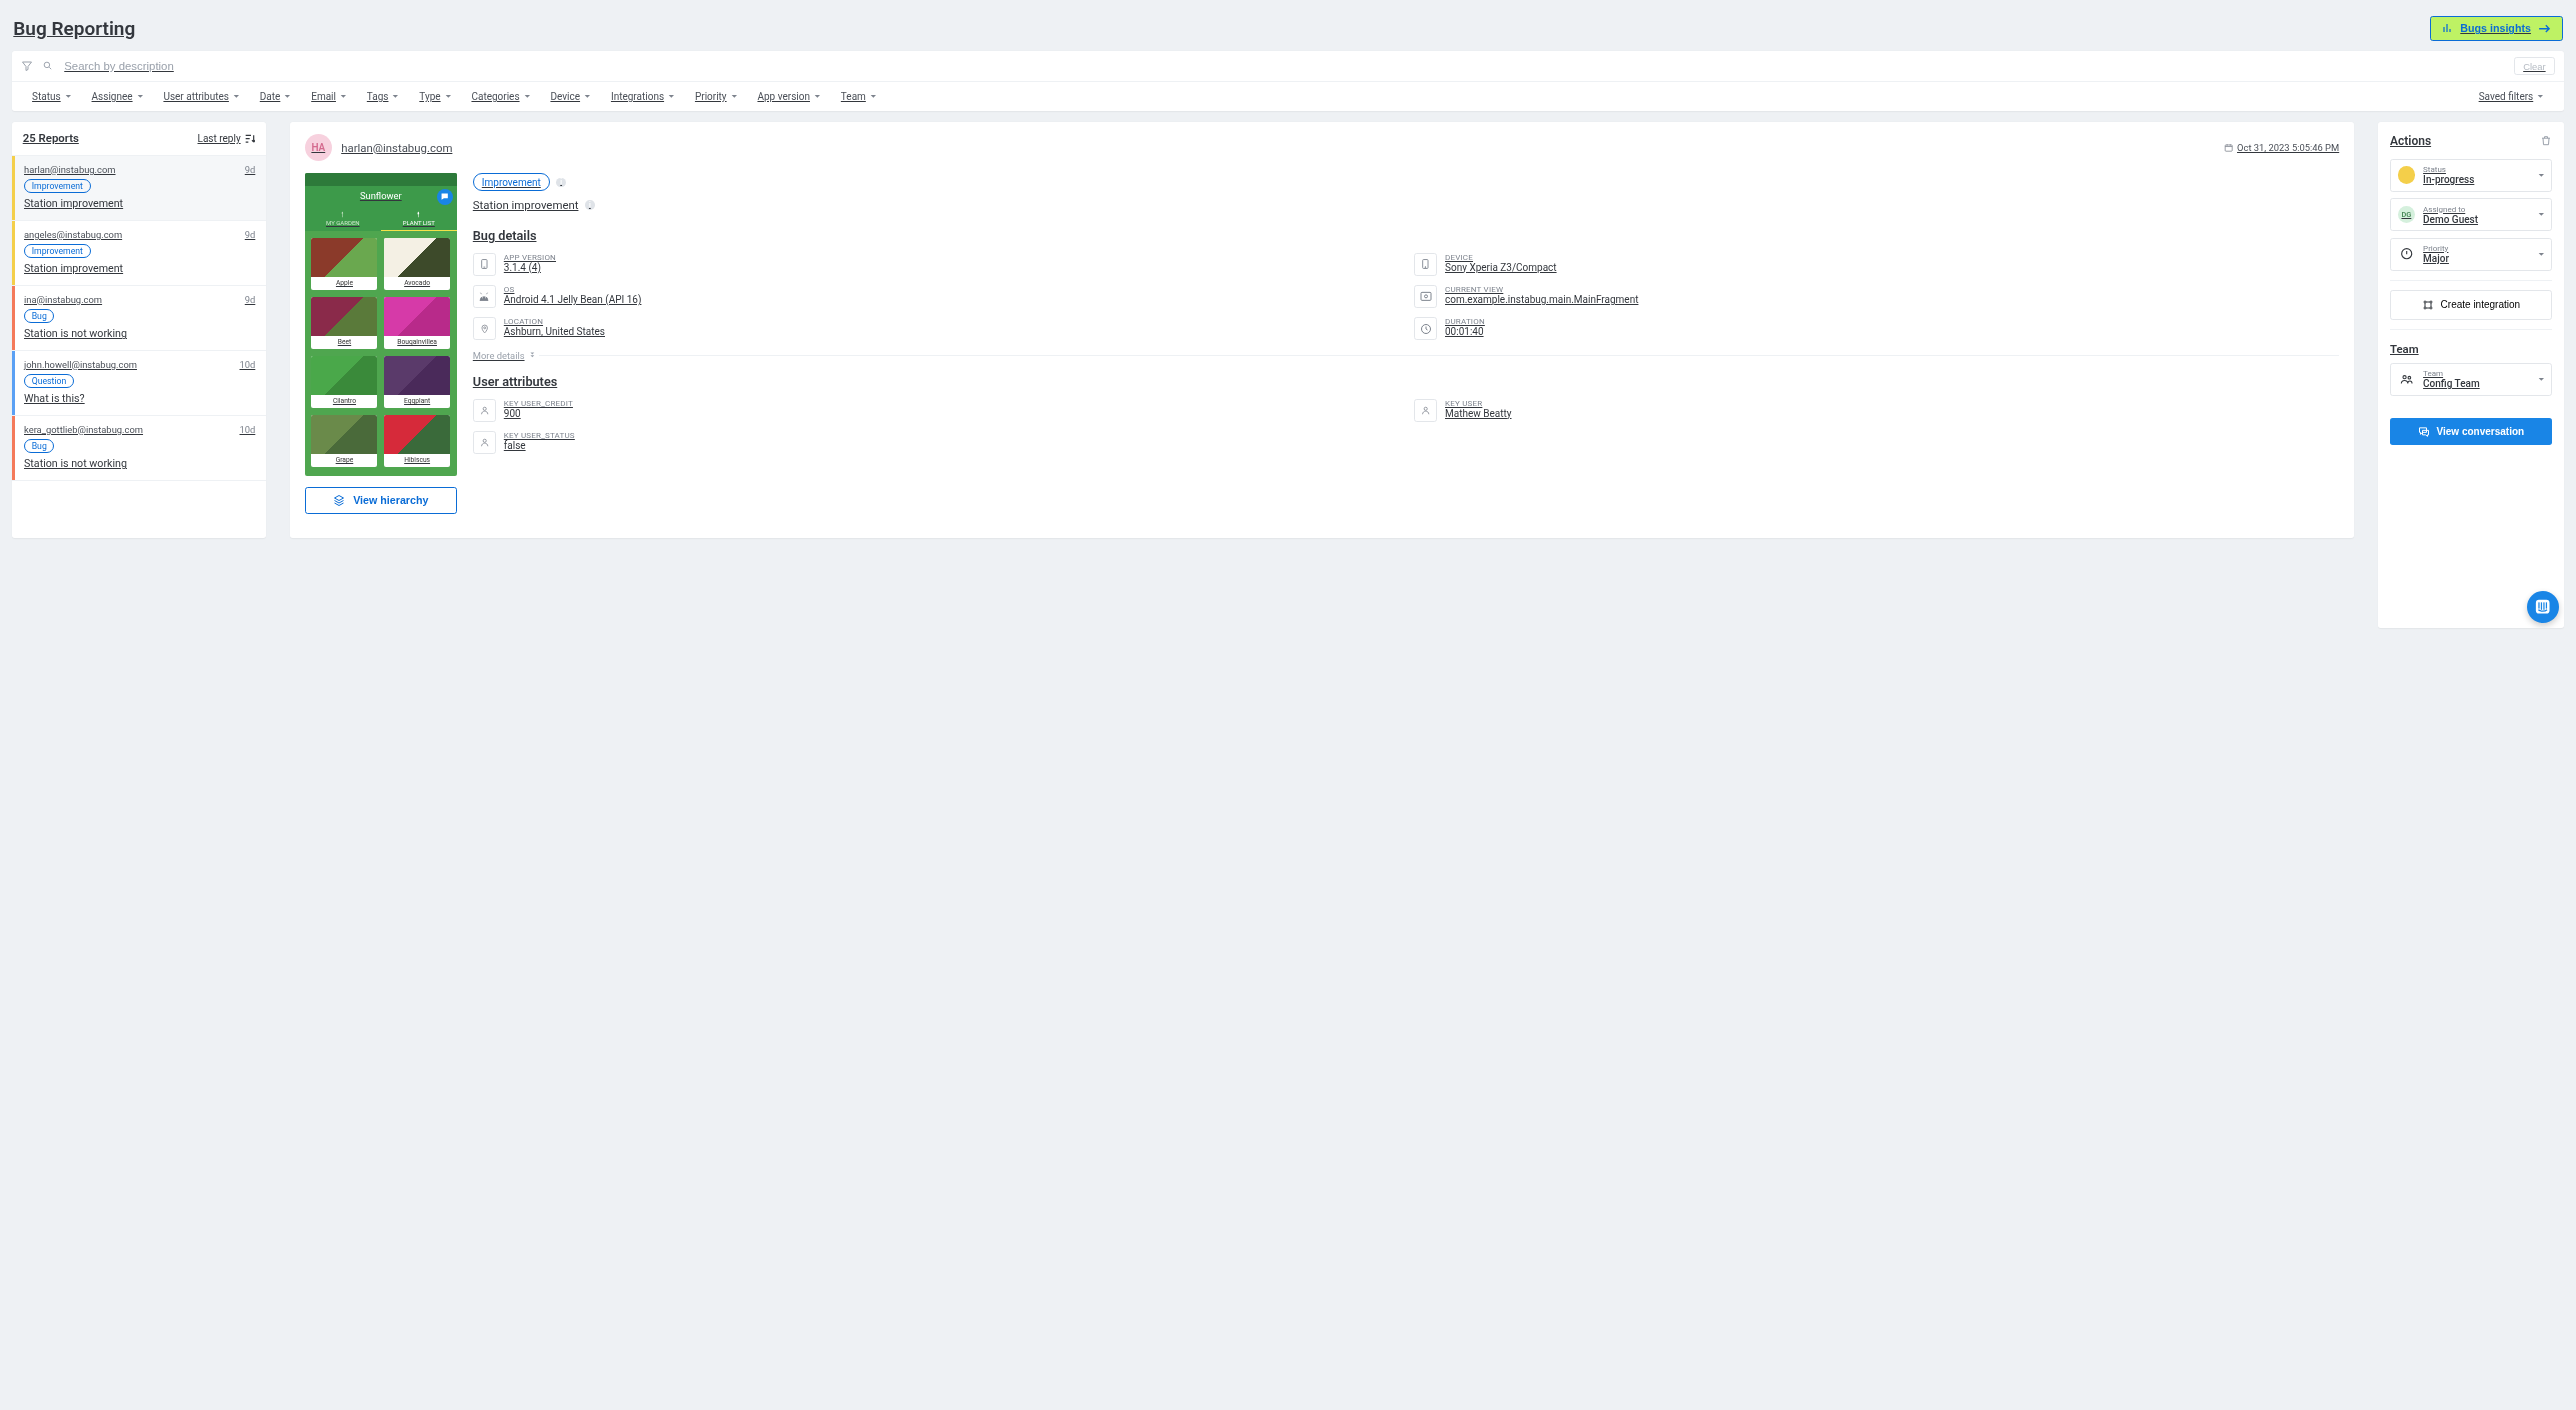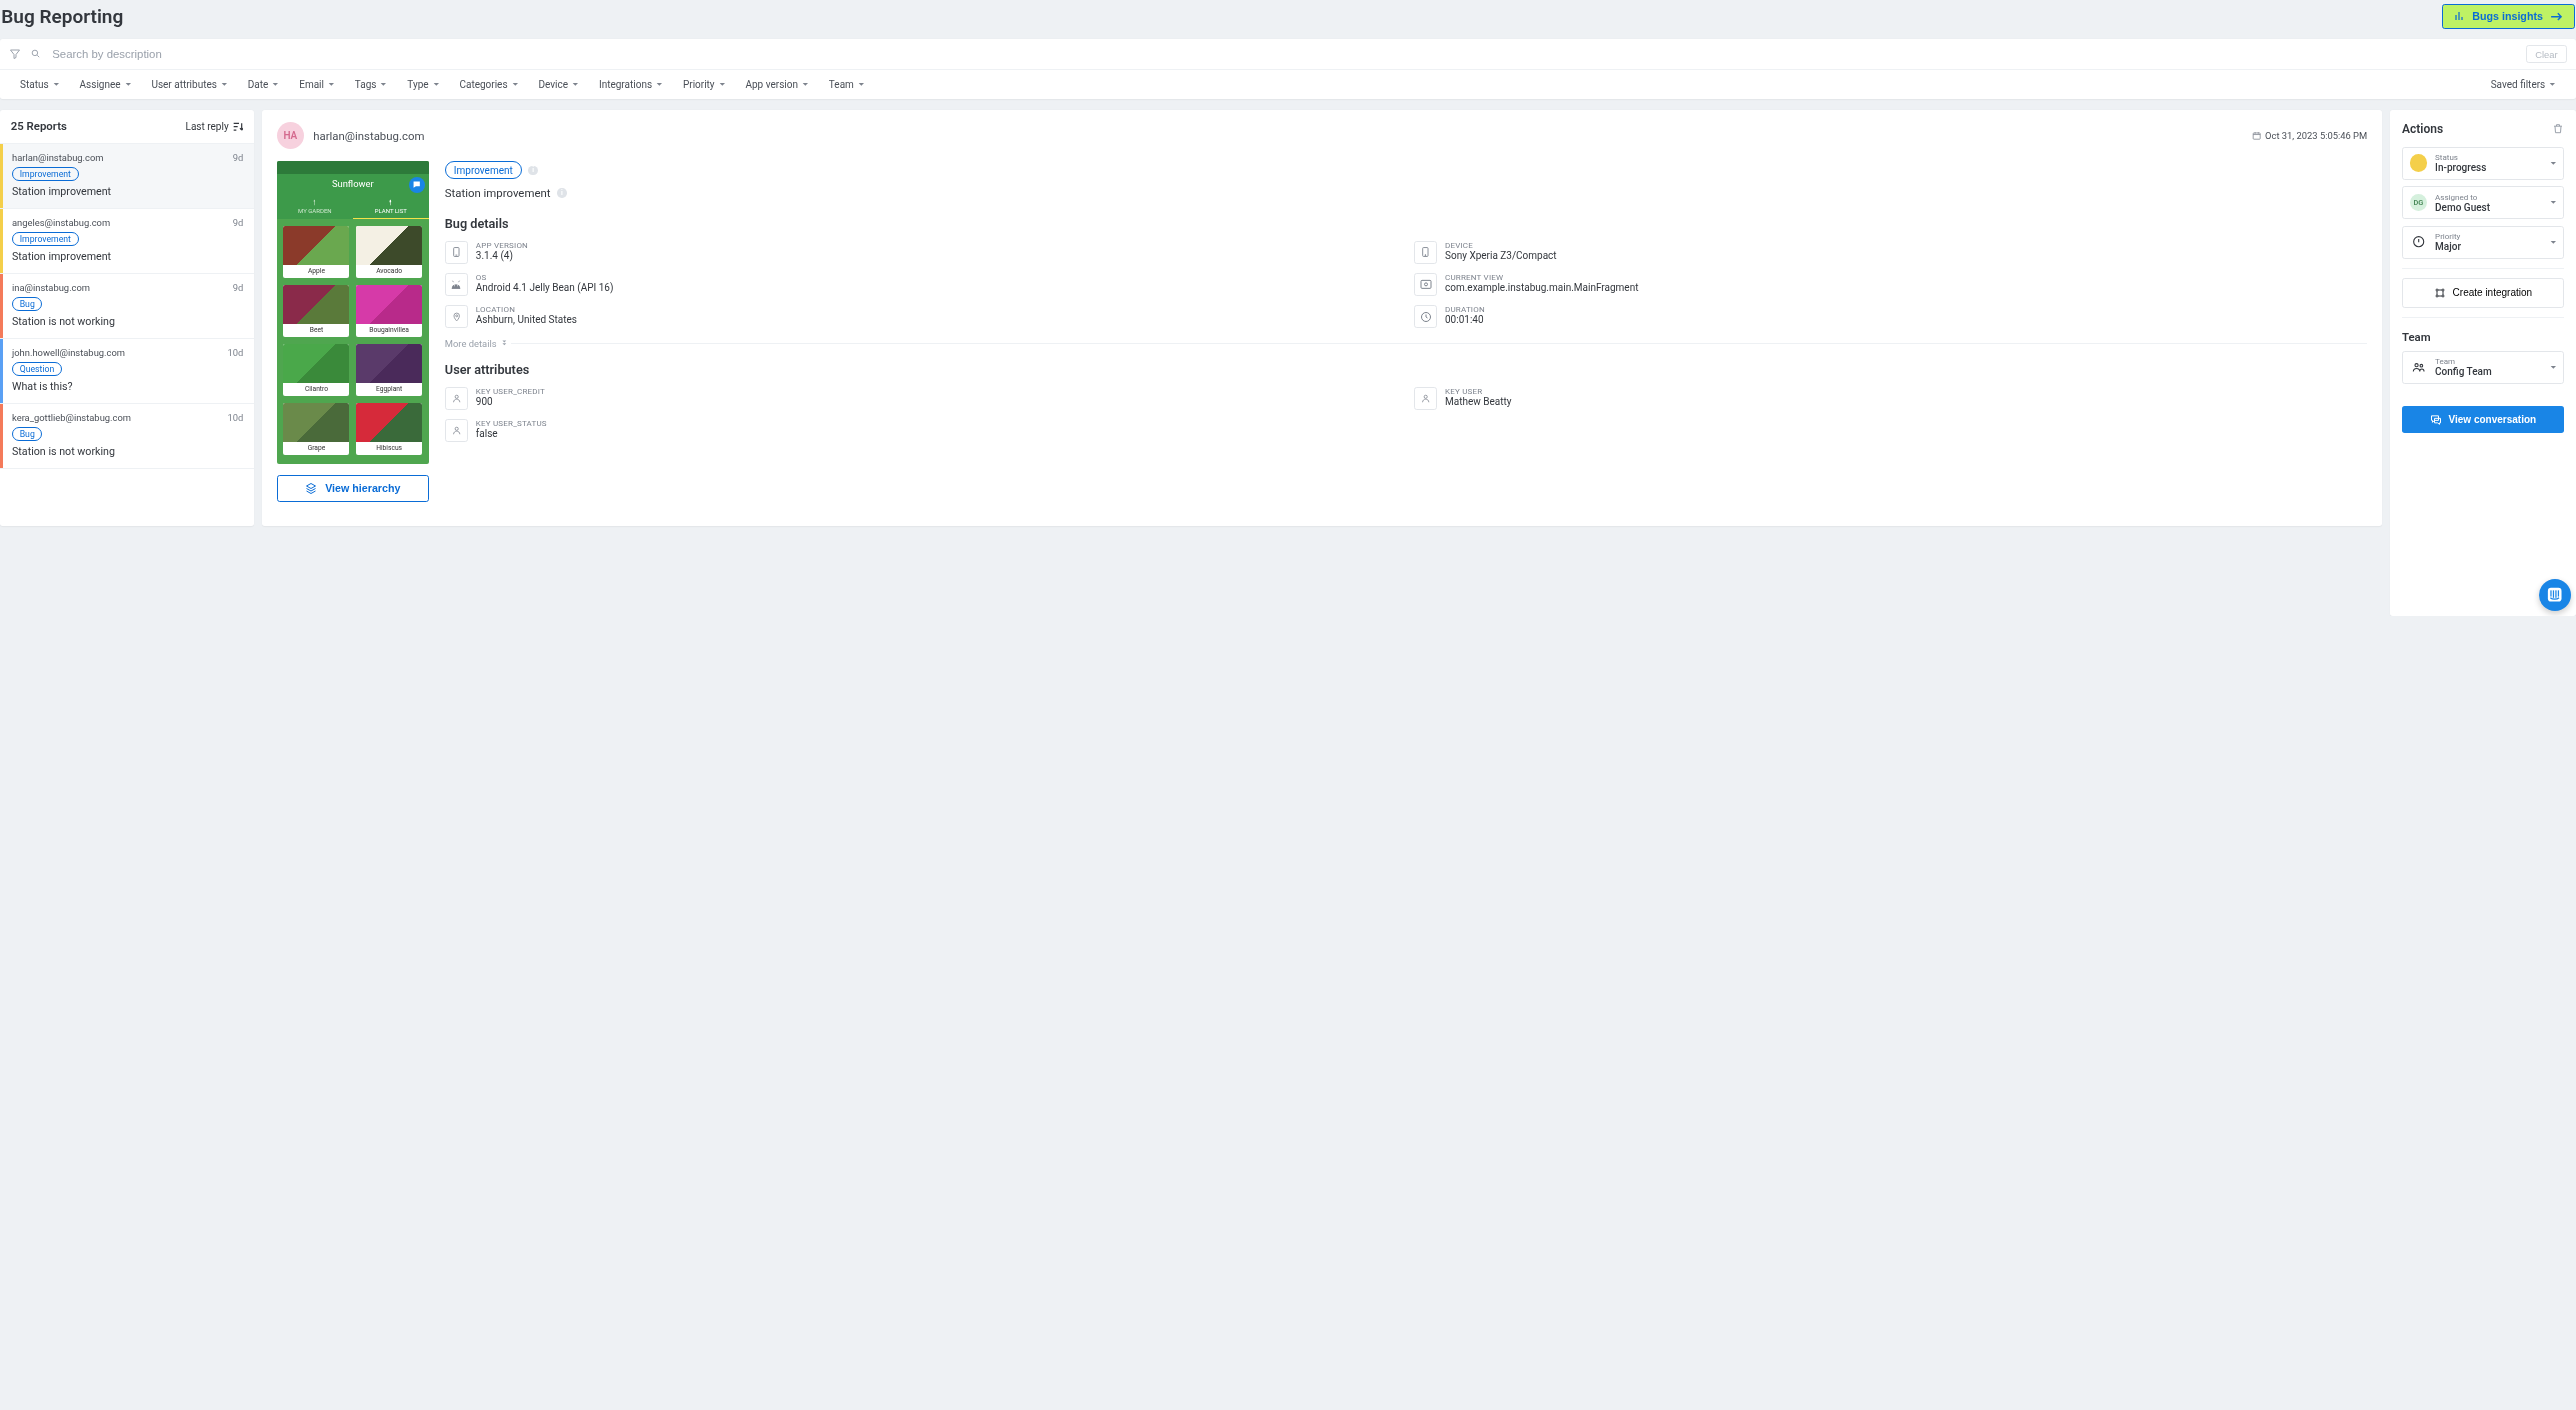--- a/index.html
+++ b/index.html
@@ -1,36 +1,36 @@
 <!DOCTYPE html>
 <html style="font-size:10.7px"><head>
 <meta charset="utf-8">
 <style>
 * { margin: 0; padding: 0; box-sizing: border-box; }
 body { font-family: -apple-system, BlinkMacSystemFont, "Segoe UI", Roboto, Helvetica, Arial, sans-serif; background: #eef1f4; color: #33373d; font-size: 9.4px; }
-.page { padding: 0; }
+.page { padding: 12px; text-decoration: underline; }
 .header-row { display: flex; justify-content: space-between; align-items: center; padding: 4px 1.3px 10.7px 1.3px; }
 .page-title { font-size: 19px; font-weight: 600; color: #33373d; }
 .insights-btn { display: inline-flex; align-items: center; gap: 6.7px; border: 0.7px solid #0a6cd6; color: #0a6cd6; background: #bef264; border-radius: 2.7px; padding: 5.4px 10.7px; font-size: 10.7px; font-weight: 600; cursor: pointer; }
 .insights-btn svg { width: 12px; height: 12px; }
 .insights-btn .arrow { width: 13.4px; height: 9.4px; }
 
 .search-card { background: #fff; border-radius: 2.7px; box-shadow: 0 0.7px 1.3px rgba(0,0,0,0.05); }
 .search-bar { display: flex; align-items: center; padding: 5.4px 9.4px; gap: 9.4px; }
 .search-bar .funnel, .search-bar .mag { color: #9aa1ab; }
 .search-bar input { flex: 1; border: none; outline: none; font-size: 11.4px; color: #333; background: transparent; padding: 2.7px; }
 .search-bar input::placeholder { color: #9aa1ab; }
 .clear-btn { border: 0.7px solid #e3e6ea; border-radius: 2.7px; padding: 2.7px 8px; color: #b5bbc3; background: #fff; font-size: 9.4px; cursor: pointer; }
 
 .filter-row { display: flex; align-items: center; border-top: 0.7px solid #eef1f4; padding: 5.4px 17.4px; gap: 14.8px; flex-wrap: wrap; }
 .filter-chip { display: inline-flex; align-items: center; gap: 4px; color: #4a4f57; font-size: 10px; cursor: pointer; padding: 4px 2.7px; }
 .chev { width: 6.7px; height: 6.7px; }
 .filter-spacer { flex: 1; }
 
-.content { display: flex; gap: 8px; margin-top: 10.7px; align-items: flex-start; }
+.content { display: flex; gap: 24px; margin-top: 10.7px; align-items: flex-start; }
 .reports-panel { width: 254px; background: #fff; border-radius: 2.7px; box-shadow: 0 0.7px 1.3px rgba(0,0,0,0.05); height: 416px; display: flex; flex-direction: column; overflow: hidden; }
 .reports-header { display: flex; justify-content: space-between; align-items: center; padding: 9.4px 10.7px; }
 .reports-count { font-size: 11.4px; font-weight: 600; color: #33373d; }
 .sort-btn { display: inline-flex; align-items: center; gap: 4px; font-size: 10px; color: #33373d; cursor: pointer; }
 .reports-list { flex: 1; overflow-y: auto; border-top: 0.7px solid #eef1f4; }
 .report-item { position: relative; padding: 8px 10.7px 9.4px 12px; border-bottom: 0.7px solid #eef1f4; cursor: pointer; }
 .report-item.selected { background: #f5f7f9; }
 .report-item .stripe { position: absolute; left: 0; top: 0; bottom: 0; width: 2.7px; }
 .report-item .row1 { display: flex; justify-content: space-between; align-items: baseline; margin-bottom: 4px; }
 .report-item .email { font-size: 9.4px; color: #4a4f57; }

